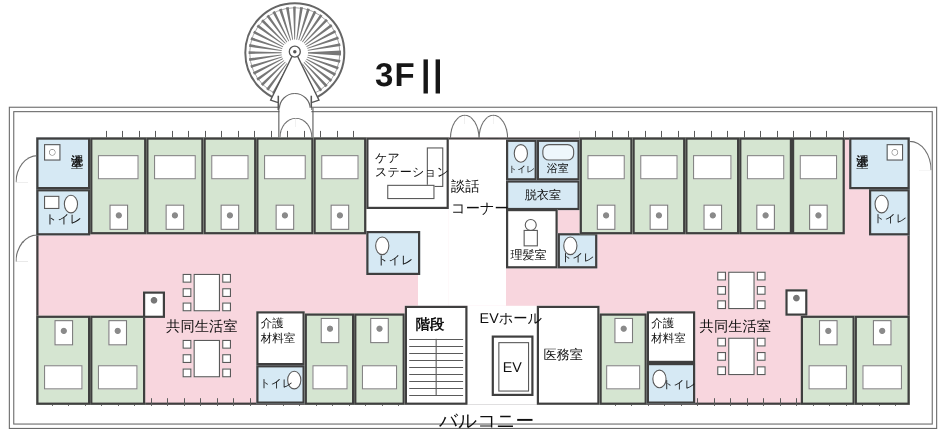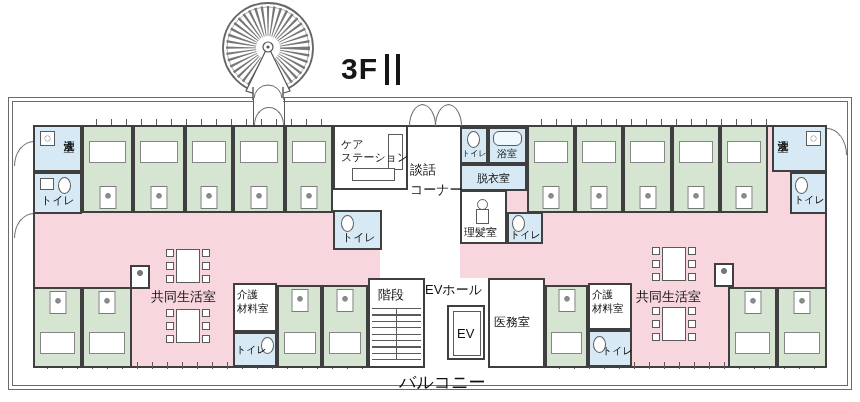--- a/index.html
+++ b/index.html
@@ -206,25 +206,25 @@
     <div>材料室</div>
   </div>
   <div class="room blue" style="left:233px;top:332px;width:44px;height:35px;"></div>
   <div class="fixture wc" style="left:261px;top:337px;"></div>
   <div class="lbl" style="left:236px;top:344px;font-size:10px;">トイレ</div>
 
   <div class="bedroom bml b" style="left:277px;width:45px;"></div>
   <div class="bedroom bml b" style="left:322px;width:46px;"></div>
 
   <div class="room" style="left:368px;top:278px;width:57px;height:90px;"></div>
-  <div class="lbl" style="left:378px;top:287px;font-size:13px;">階段</div>
+  <div class="lbl" style="left:378px;top:287px;font-size:13px;font-weight:bold;">階段</div>
   <div class="treads" style="left:372px;top:308px;width:49px;height:52px;"></div>
   <div class="vline" style="left:396px;top:308px;height:52px;"></div>
 
-  <div class="lbl" style="left:425px;top:282px;font-size:13px;z-index:4;">EVホール</div>
+  <div class="lbl" style="left:436px;top:282px;font-size:13px;z-index:4;">EVホール</div>
   <div class="room" style="left:447px;top:305px;width:38px;height:55px;"></div>
   <div class="fixture sq" style="left:453px;top:311px;width:26px;height:43px;border-width:1px;"></div>
   <div class="lbl" style="left:457px;top:326px;font-size:13px;">EV</div>
   <div class="room" style="left:488px;top:278px;width:57px;height:90px;"></div>
   <div class="lbl" style="left:494px;top:315px;font-size:12px;">医務室</div>
 
   <div class="bedroom bml b" style="left:545px;width:43px;"></div>
 
   <div class="room" style="left:588px;top:283px;width:44px;height:47px;"></div>
   <div class="lbl" style="left:592px;top:288px;font-size:10.5px;line-height:1.3;">

